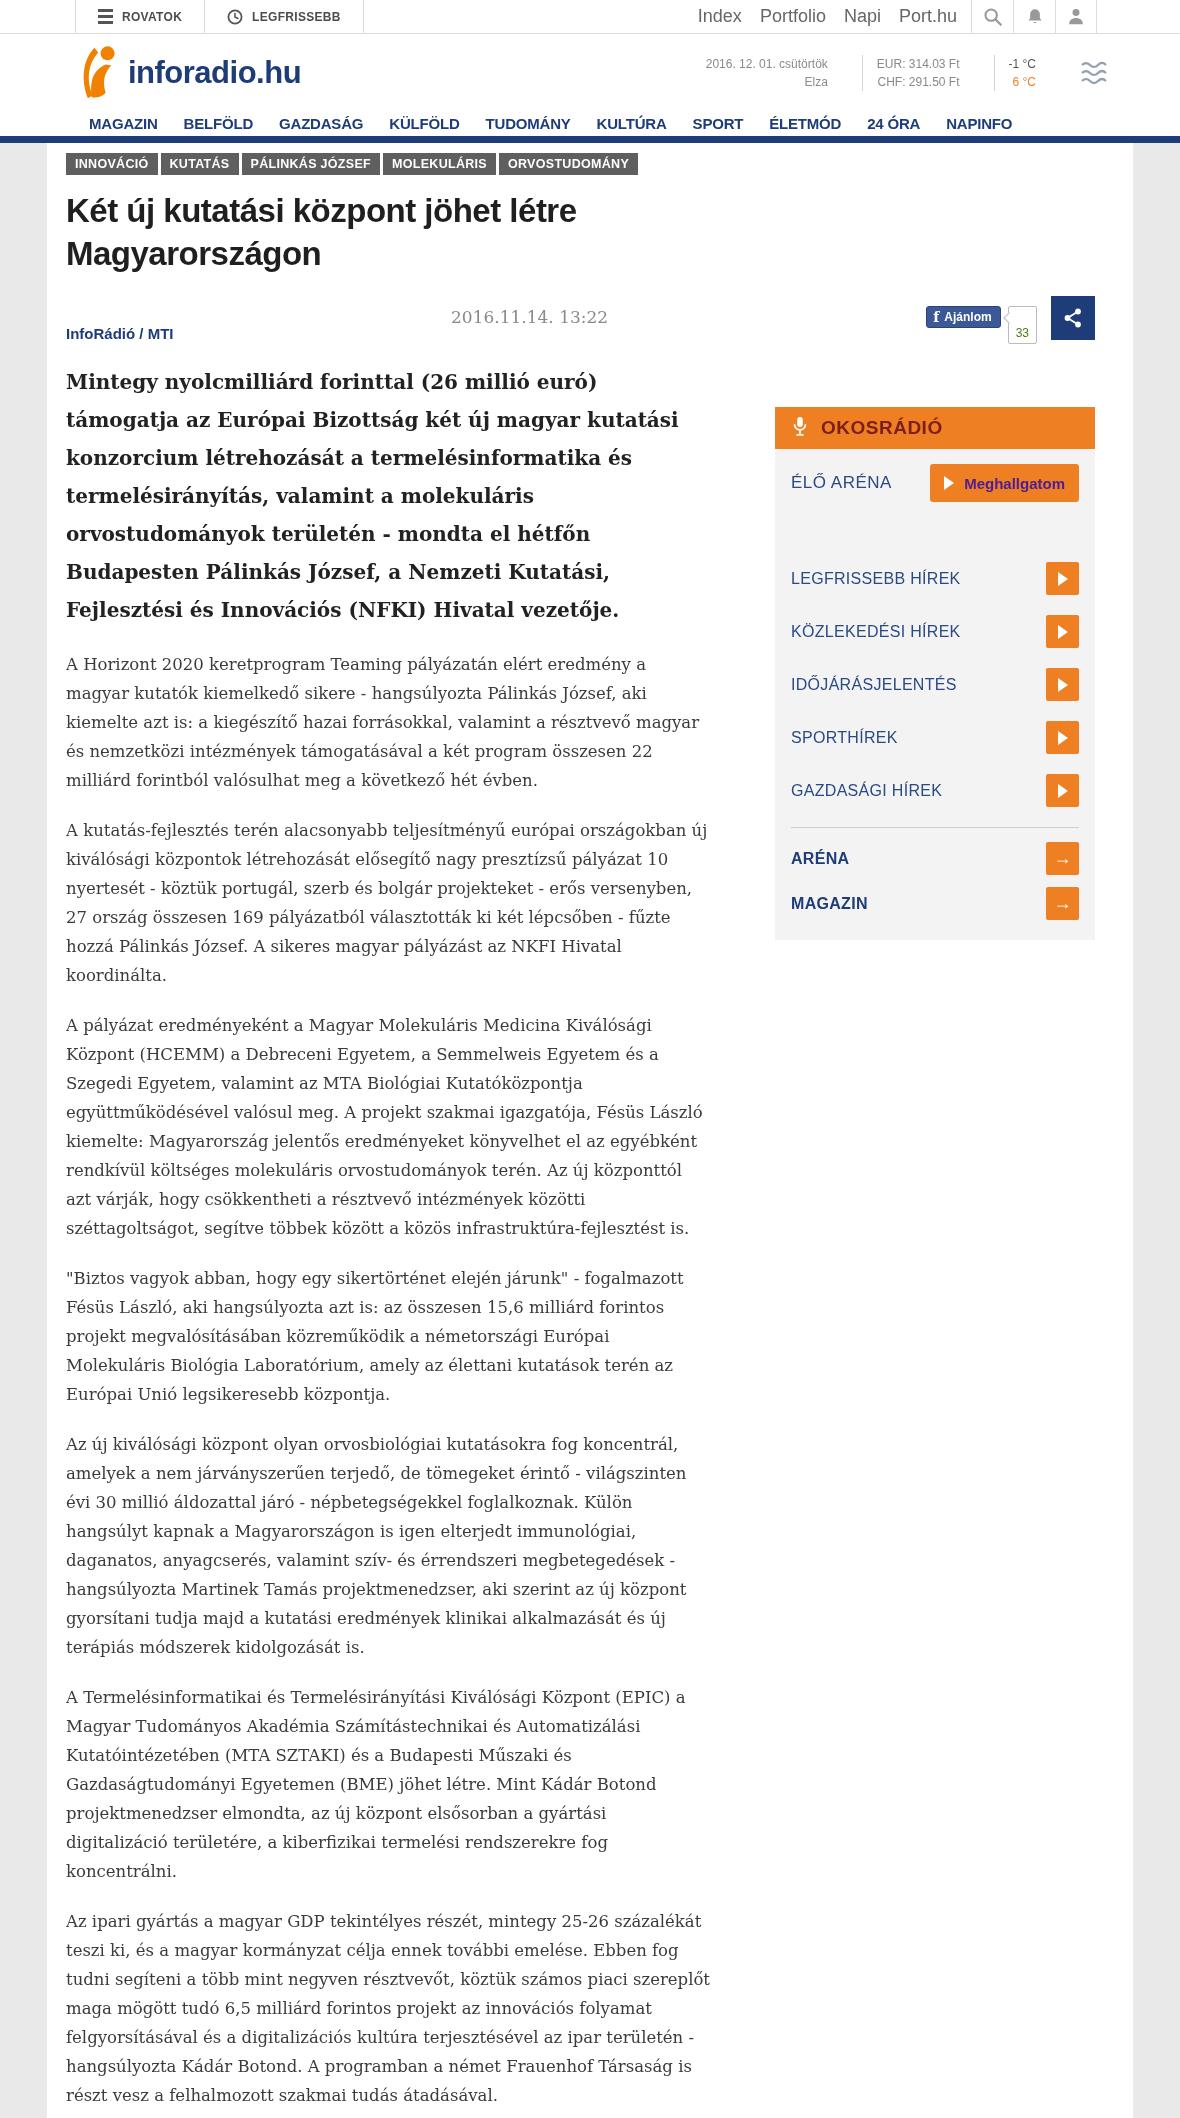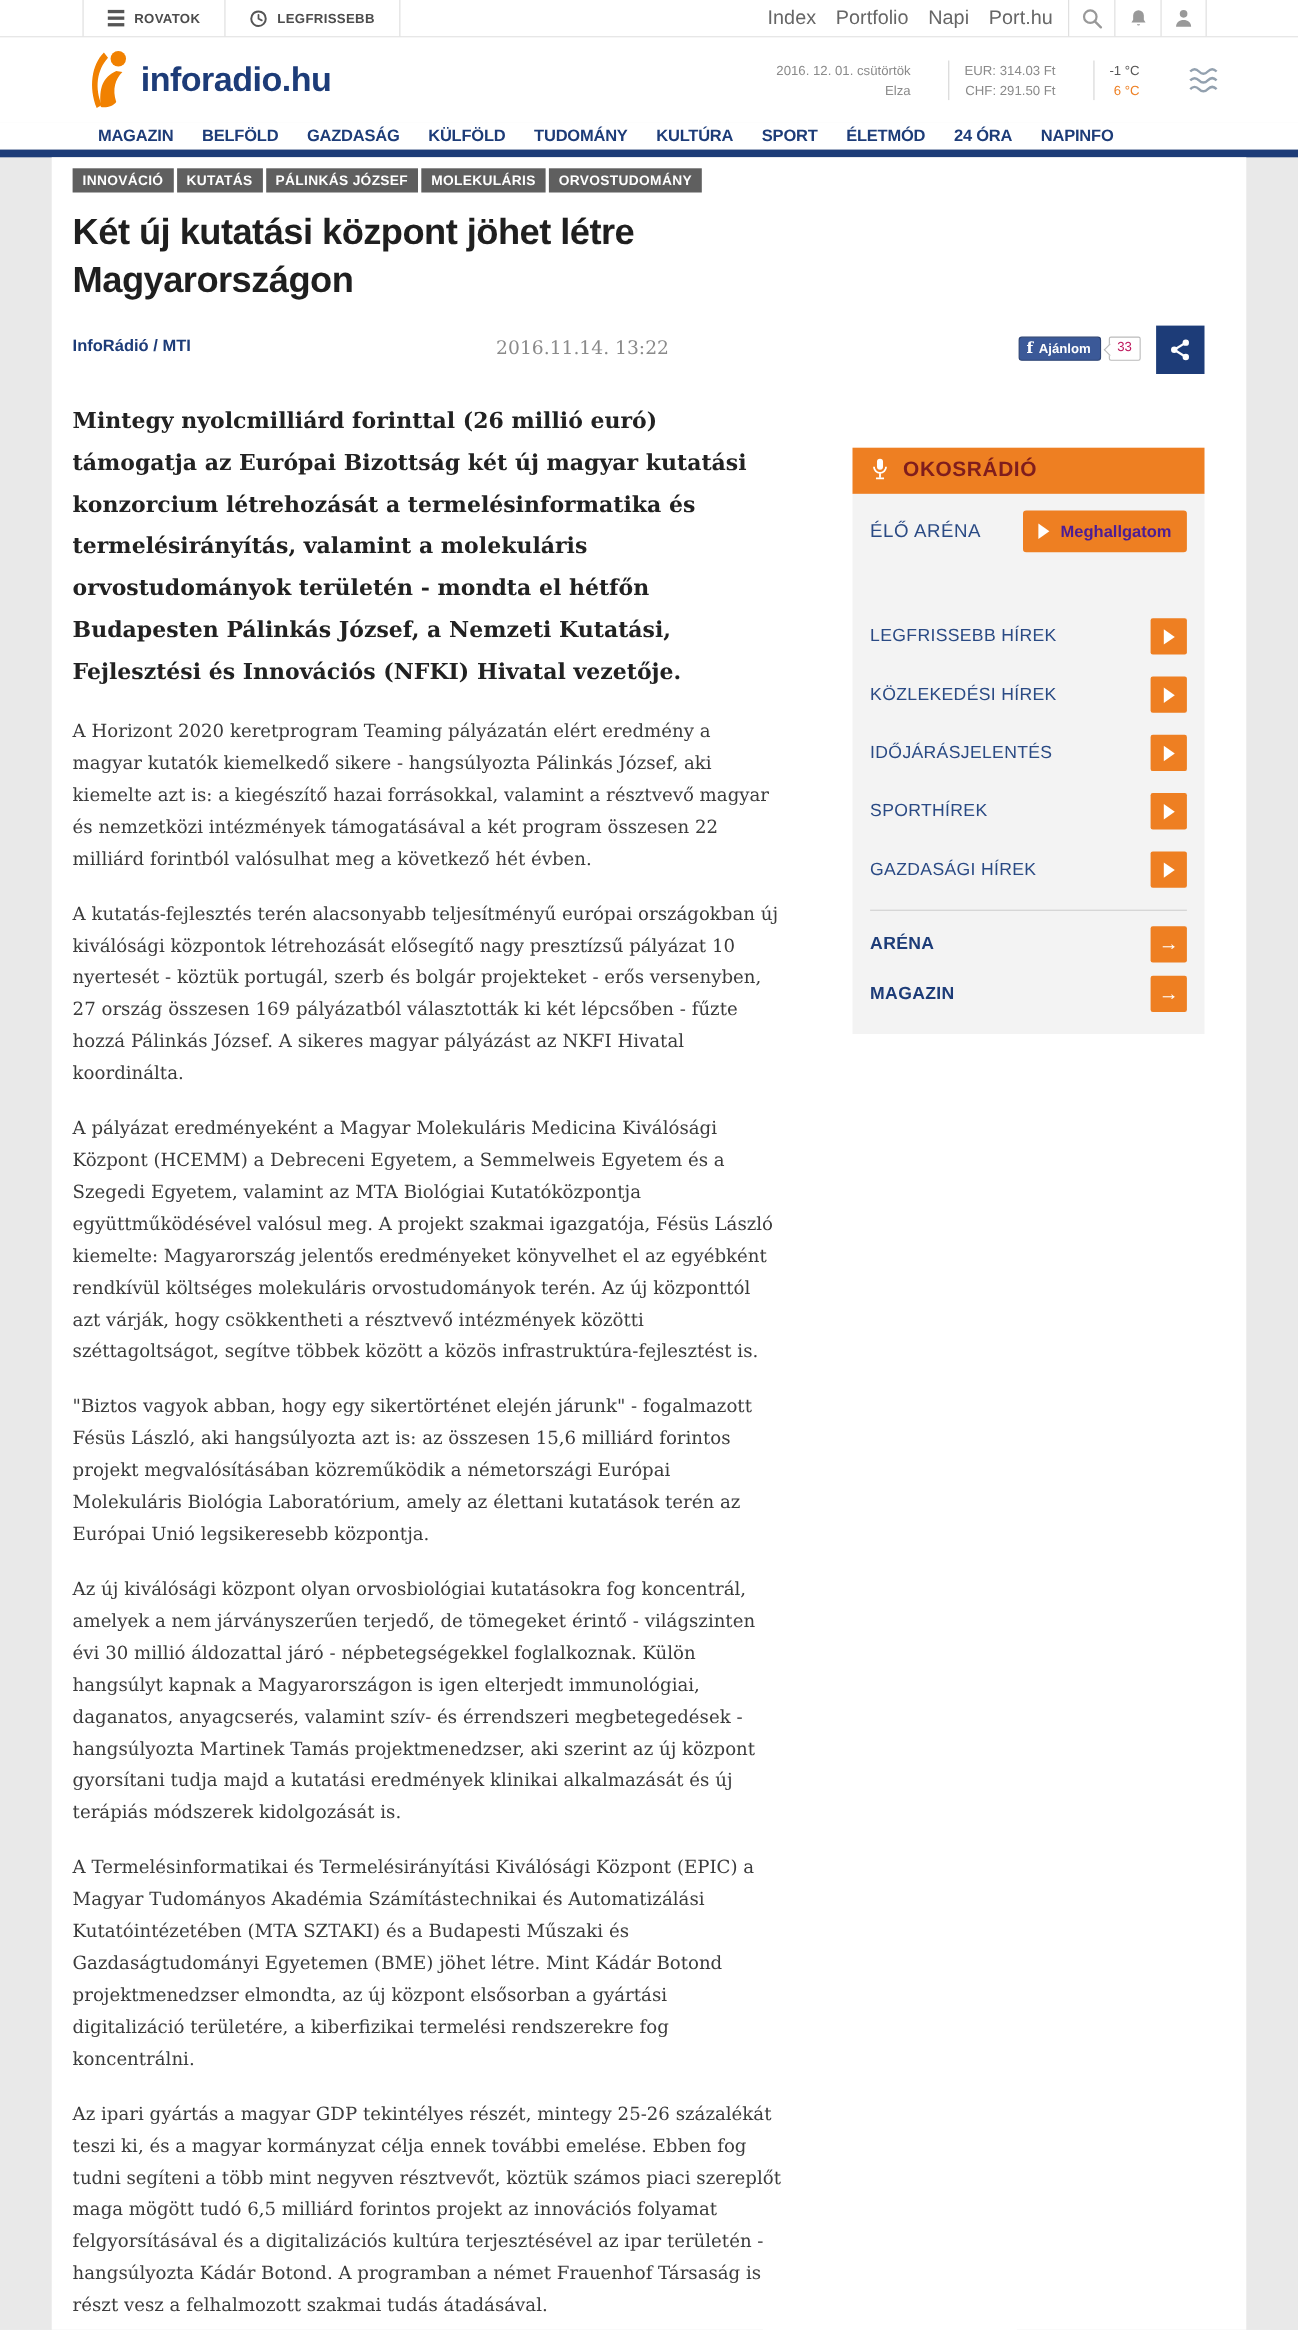--- a/index.html
+++ b/index.html
@@ -36,27 +36,27 @@
   .nav { height:25px; background:#fff; display:flex; align-items:center; gap:26px; padding-left:89px; }
   .nav span { font-size:15px; font-weight:bold; color:#1d3c78; letter-spacing:-0.2px; cursor:pointer; white-space:nowrap; }
   .nav-bar { height:7px; background:#1d3c78; }
   
   .page { width:1086px; margin:0 auto; background:#fff; min-height:1968px; padding:10px 38px 40px 19px; }
   .tags { display:flex; gap:3px; margin-bottom:14px; }
   .tag { background:#5f5f5f; color:#fff; font-size:12.5px; font-weight:bold; letter-spacing:.3px; padding:4px 9px; cursor:pointer; white-space:nowrap; }
   .title { font-size:33px; line-height:43px; font-weight:bold; color:#1f1f1f; letter-spacing:-0.5px; width:670px; margin-bottom:26px; }
   
   .byline { position:relative; height:44px; }
-  .source { position:absolute; left:0; top:5px; font-size:15px; font-weight:bold; color:#1d3c78; cursor:pointer; }
+  .source { position:absolute; left:0; top:24px; font-size:15px; font-weight:bold; color:#1d3c78; cursor:pointer; }
   .datetime { position:absolute; left:385px; top:6px; font-family:"DejaVu Serif", serif; font-size:17px; color:#8a8a8a; }
   .fb-group { position:absolute; right:58px; top:5px; display:flex; align-items:flex-start; }
   .fb-btn { display:flex; align-items:center; gap:5px; background:#3b5998; border:1px solid #2d4373; border-radius:3px; height:22px; padding:0 8px 0 6px; cursor:pointer; }
   .fb-f { color:#fff; font-weight:bold; font-size:14px; font-family:"DejaVu Serif", serif; }
   .fb-label { color:#fff; font-size:12px; font-weight:bold; }
-  .fb-count { position:relative; margin-left:7px; background:#fff; border:1px solid #bbb; border-radius:2px; font-size:12px; color:#be185d; padding:0 7px; height:22px; line-height:16px; }
+  .fb-count { position:relative; margin-left:7px; background:#fff; border:1px solid #bbb; border-radius:2px; font-size:12px; color:#4d7c0f; padding:18px 7px; height:22px; line-height:16px; }
   .fb-count::before { content:""; position:absolute; left:-4px; top:7px; width:7px; height:7px; background:#fff; border-left:1px solid #bbb; border-bottom:1px solid #bbb; transform:rotate(45deg); }
   .share-sq { position:absolute; right:0; top:-5px; width:44px; height:44px; background:#1d3c78; border:none; display:flex; align-items:center; justify-content:center; cursor:pointer; }
   
   .content { display:flex; margin-top:18px; }
   .article { width:644px; }
   .lead { font-family:"DejaVu Serif", serif; font-weight:bold; font-size:20px; line-height:38px; color:#222; }
   .article p.body-p { font-family:"DejaVu Serif", serif; font-size:16.5px; line-height:29px; color:#3b3b3b; margin-top:21px; }
   
   .sidebar { width:320px; margin-left:auto; margin-top:44px; }
   .sb-header { height:42px; background:#ee7f22; display:flex; align-items:center; gap:10px; padding:0 14px; }

